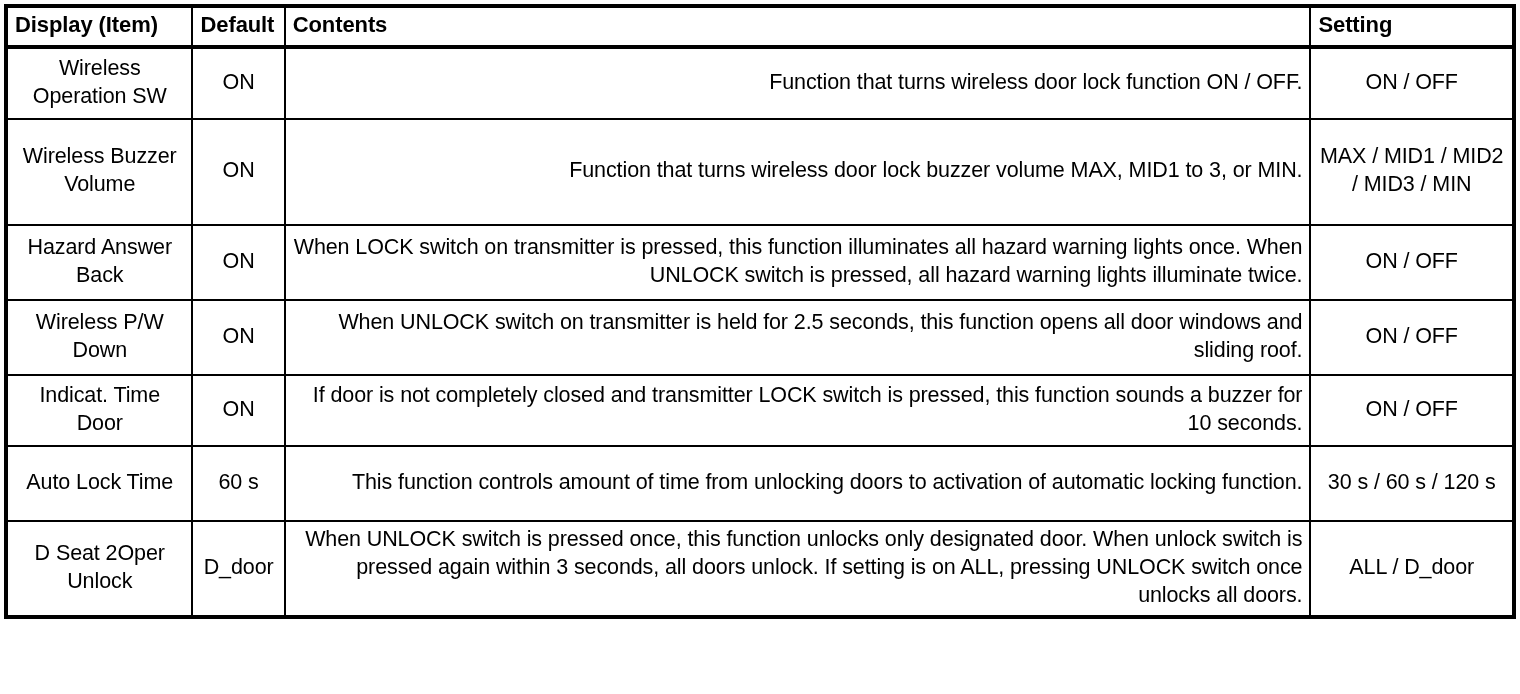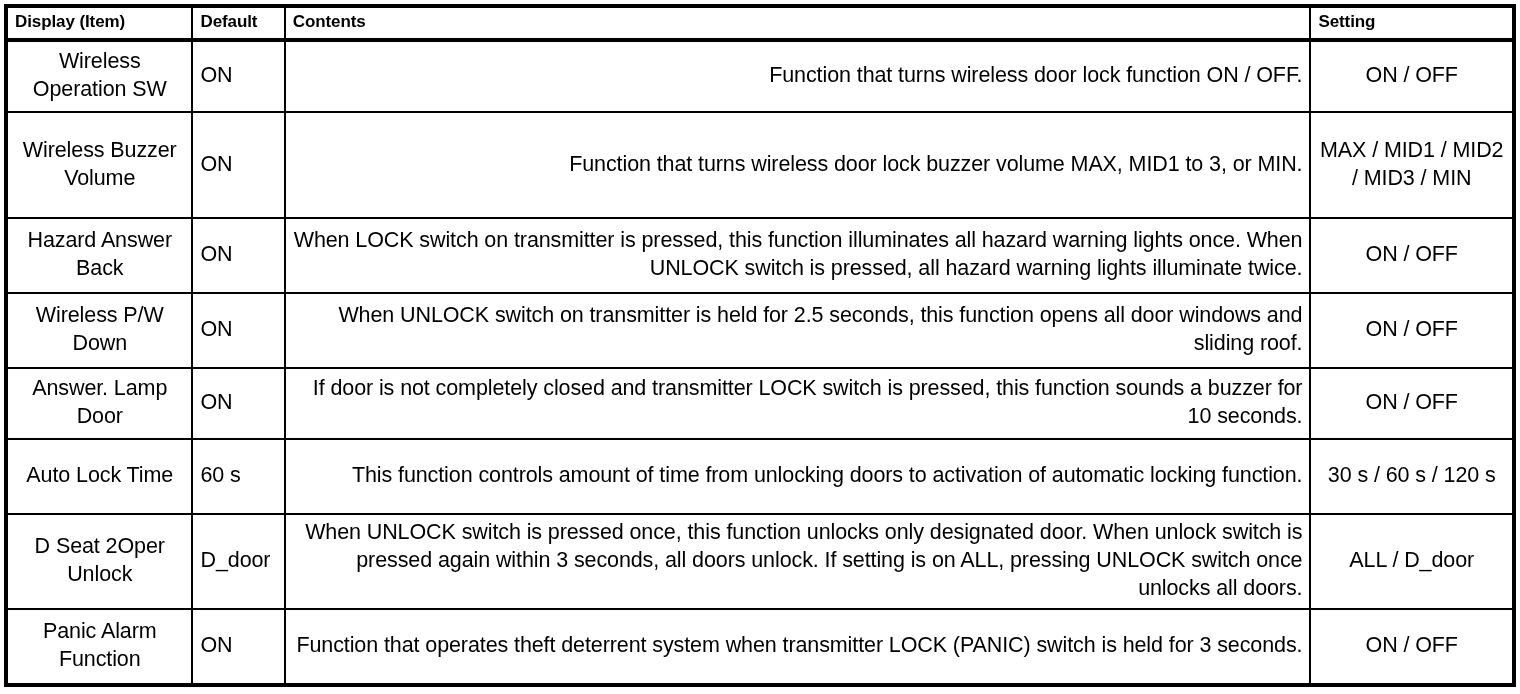--- a/index.html
+++ b/index.html
@@ -42,36 +42,36 @@
     padding: 3px 7px 4px 7px;
     vertical-align: middle;
     font-size: 21.5px;
     line-height: 1.30;
     letter-spacing: -0.1px;
     word-wrap: break-word;
     overflow-wrap: break-word;
   }
   table.settings-table thead th {
     font-weight: bold;
-    font-size: 17px;
+    font-size: 22px;
     padding-top: 3px;
     padding-bottom: 5px;
     text-align: left;
     border-bottom: 4px solid #000000;
   }
   th.col-contents, th.col-setting { text-align: center; }
   th.col-item, th.col-default { text-align: left; }
 
   col.c-item    { width: 186px; }
   col.c-default { width: 92px;  }
   col.c-contents{ width: 1023px;}
   col.c-setting { width: 203px; }
 
   td.cell-item    { text-align: center; }
-  td.cell-default { text-align: left; }
+  td.cell-default { text-align: center; }
   td.cell-contents{ text-align: right; }
   td.cell-setting { text-align: center; }
 
   tbody tr.row-r0 td { height: 62px; }
   tbody tr.row-r1 td { height: 97px; }
   tbody tr.row-r2 td { height: 66px; }
   tbody tr.row-r3 td { height: 66px; }
   tbody tr.row-r4 td { height: 62px; }
   tbody tr.row-r5 td { height: 66px; }
   tbody tr.row-r6 td { height: 86px; }
@@ -117,38 +117,32 @@
         <td class="cell-contents">When LOCK switch on transmitter is pressed, this function illuminates all hazard warning lights once. When UNLOCK switch is pressed, all hazard warning lights illuminate twice.</td>
         <td class="cell-setting">ON / OFF</td>
       </tr>
       <tr class="row-r3">
         <td class="cell-item">Wireless P/W Down</td>
         <td class="cell-default">ON</td>
         <td class="cell-contents">When UNLOCK switch on transmitter is held for 2.5 seconds, this function opens all door windows and sliding roof.</td>
         <td class="cell-setting">ON / OFF</td>
       </tr>
       <tr class="row-r4">
-        <td class="cell-item">Answer. Lamp Door</td>
+        <td class="cell-item">Indicat. Time Door</td>
         <td class="cell-default">ON</td>
         <td class="cell-contents">If door is not completely closed and transmitter LOCK switch is pressed, this function sounds a buzzer for 10 seconds.</td>
         <td class="cell-setting">ON / OFF</td>
       </tr>
       <tr class="row-r5">
         <td class="cell-item">Auto Lock Time</td>
         <td class="cell-default">60 s</td>
         <td class="cell-contents">This function controls amount of time from unlocking doors to activation of automatic locking function.</td>
         <td class="cell-setting">30 s / 60 s / 120 s</td>
       </tr>
       <tr class="row-r6">
         <td class="cell-item">D Seat 2Oper Unlock</td>
         <td class="cell-default">D_door</td>
         <td class="cell-contents">When UNLOCK switch is pressed once, this function unlocks only designated door. When unlock switch is pressed again within 3 seconds, all doors unlock. If setting is on ALL, pressing UNLOCK switch once unlocks all doors.</td>
         <td class="cell-setting">ALL / D_door</td>
       </tr>
-      <tr class="row-r7">
-        <td class="cell-item">Panic Alarm Function</td>
-        <td class="cell-default">ON</td>
-        <td class="cell-contents">Function that operates theft deterrent system when transmitter LOCK (PANIC) switch is held for 3 seconds.</td>
-        <td class="cell-setting">ON / OFF</td>
-      </tr>
     </tbody>
   </table>
 </div>
 
 </body></html>

